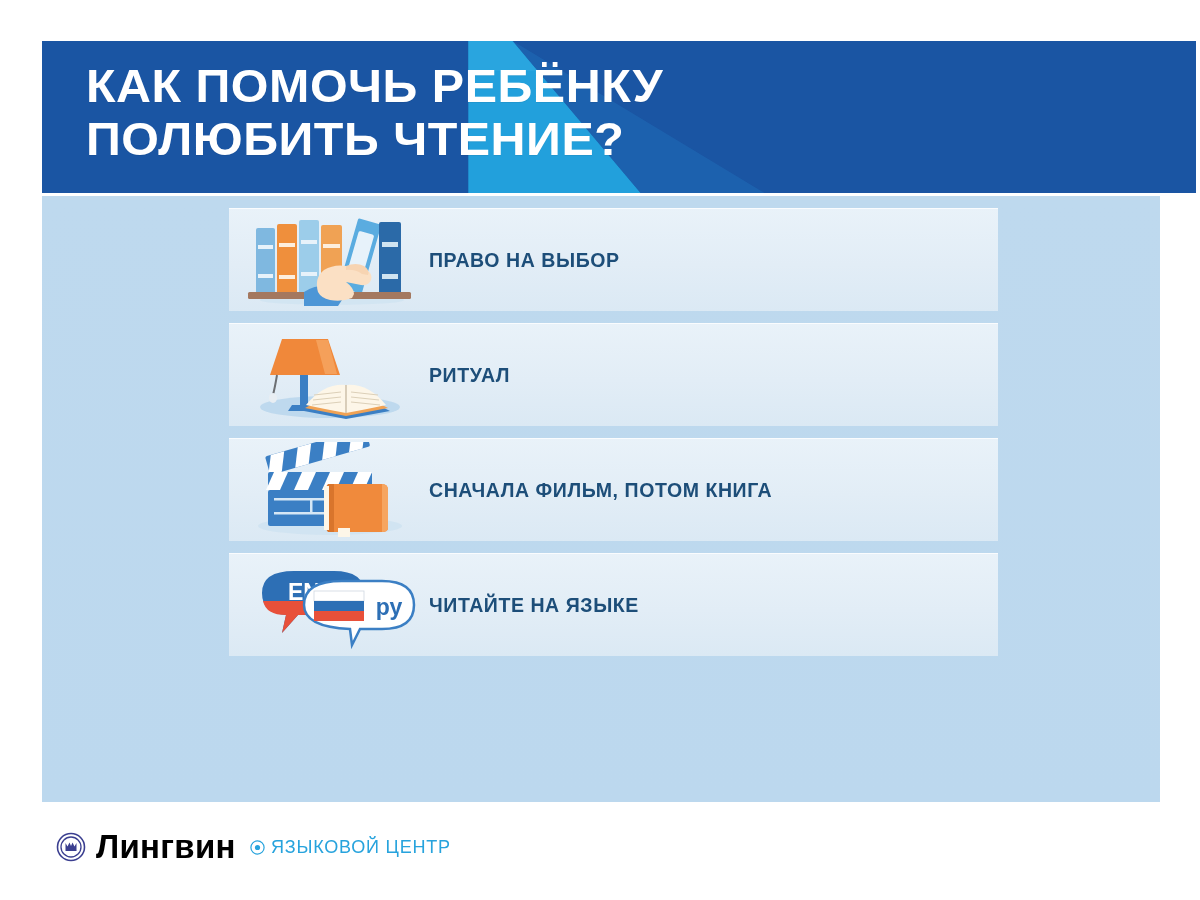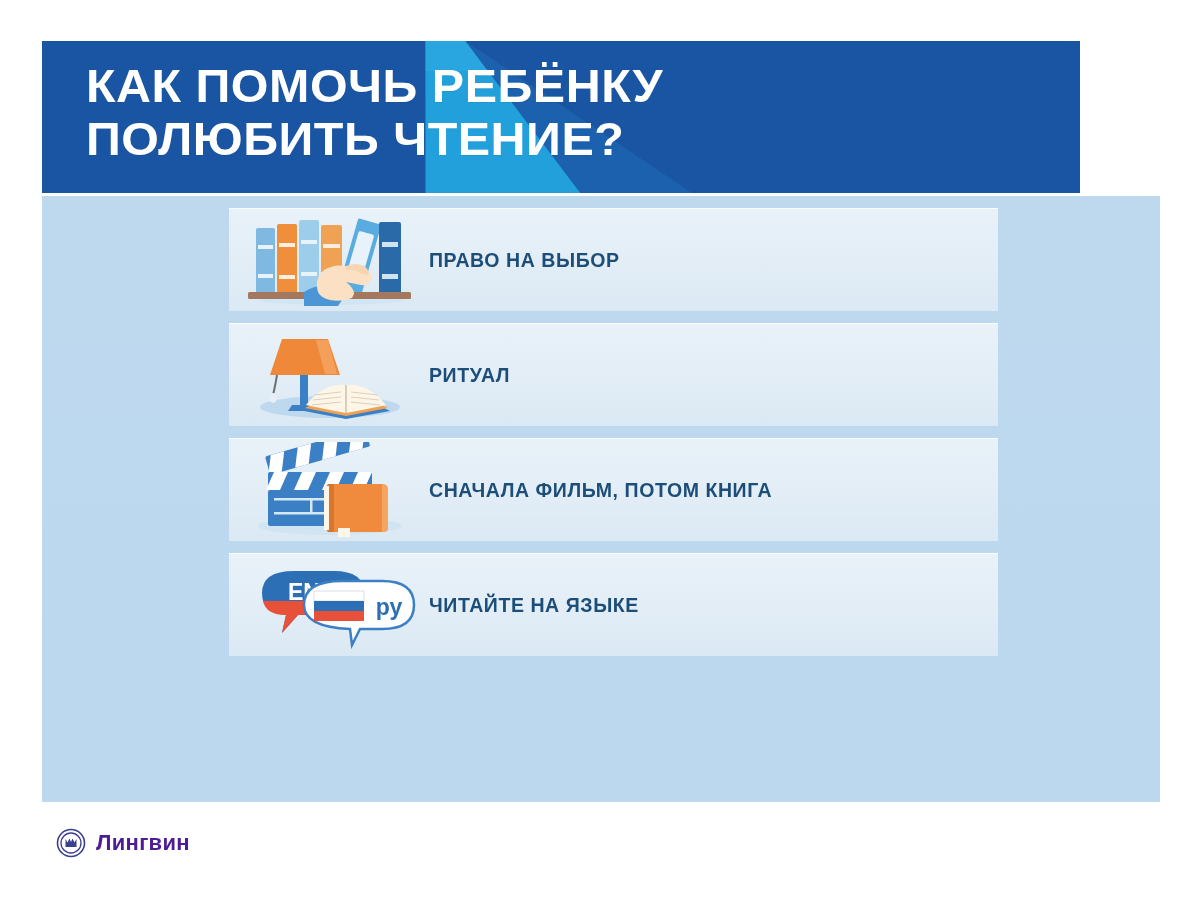--- a/index.html
+++ b/index.html
@@ -11,21 +11,21 @@
     font-family: "Liberation Sans", sans-serif;
     overflow: hidden;
     position: relative;
   }
 
   
   .header {
     position: absolute;
     left: 42px;
     top: 41px;
-    width: 1038px;
+    width: 1154px;
     height: 152px;
     background: #1a55a3;
     overflow: hidden;
   }
   .header-accent {
     position: absolute;
     left: 0; top: 0;
     width: 100%; height: 100%;
     pointer-events: none;
   }
@@ -102,24 +102,24 @@
   .footer {
     position: absolute;
     left: 56px;
     top: 828px;
     display: flex;
     align-items: center;
     gap: 10px;
   }
   .logo-mark { width: 30px; height: 30px; display: block; }
   .logo-name {
-    color: #4c1d95;
+    color: #000000;
     font-family: "Liberation Sans", sans-serif;
     font-weight: bold;
-    font-size: 22px;
+    font-size: 33px;
     letter-spacing: 0.3px;
   }
   .logo-sub-wrap { display: flex; align-items: center; gap: 6px; margin-left: 4px; }
   .logo-dot { width: 15px; height: 15px; display: block; }
   .logo-sub {
     color: #27a3dd;
     font-family: "Liberation Sans", sans-serif;
     font-weight: normal;
     font-size: 19px;
     letter-spacing: 0.8px;
@@ -277,13 +277,20 @@
   </div>
 </div>
 
 <div class="footer">
   <svg class="logo-mark" viewBox="0 0 30 30">
     <circle cx="15" cy="15" r="13.5" fill="none" stroke="#3b3f90" stroke-width="1.6"></circle>
     <circle cx="15" cy="15" r="10" fill="none" stroke="#3b3f90" stroke-width="1.3"></circle>
     <path d="M9.5 11 L9.5 19 L20.5 19 L20.5 11 L18.5 14.5 L16.5 10.5 L15 14 L13.5 10.5 L11.5 14.5 Z" fill="#3b3f90"></path>
   </svg>
   <div class="logo-name">Лингвин</div>
+  <div class="logo-sub-wrap">
+    <svg class="logo-dot" viewBox="0 0 15 15">
+      <circle cx="7.5" cy="7.5" r="6.6" fill="none" stroke="#27a3dd" stroke-width="1.2"></circle>
+      <circle cx="7.5" cy="7.5" r="2.6" fill="#27a3dd"></circle>
+    </svg>
+    <div class="logo-sub">ЯЗЫКОВОЙ ЦЕНТР</div>
+  </div>
 </div>
 
 </body></html>

